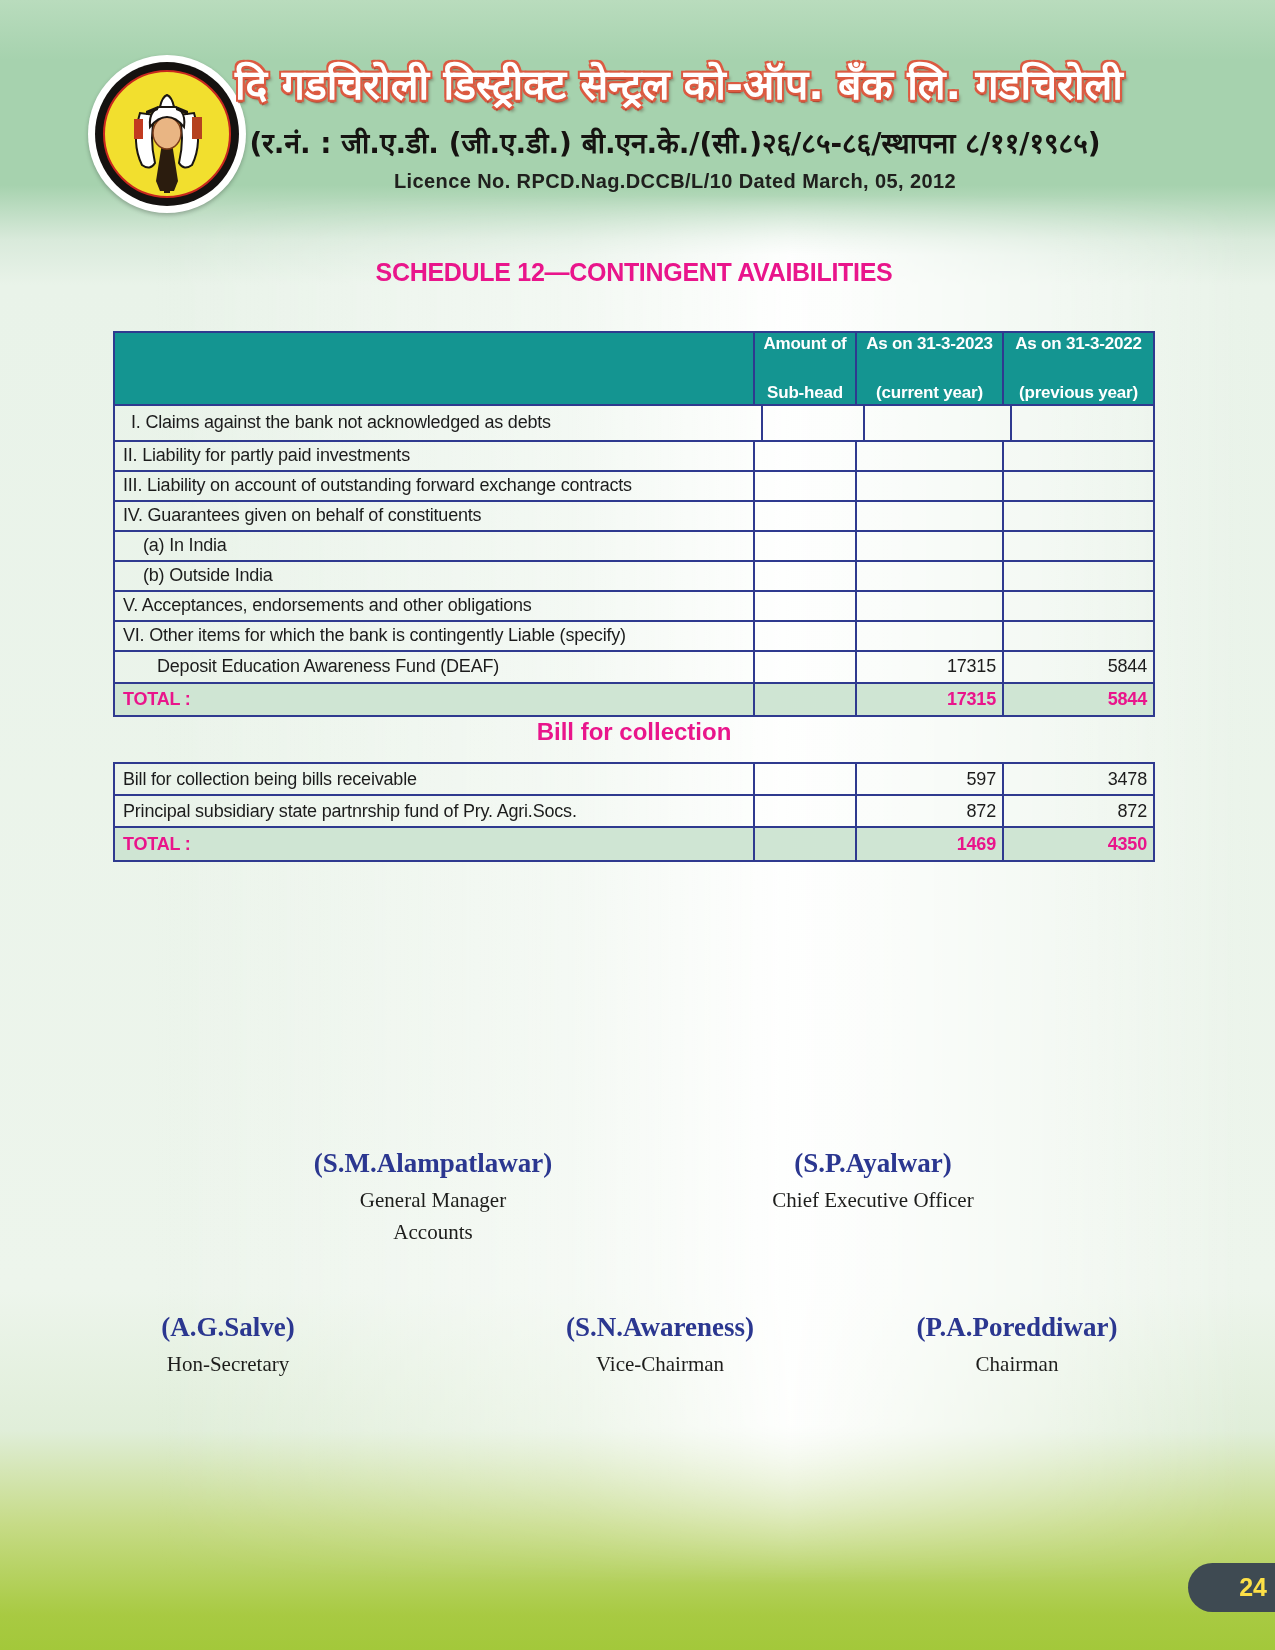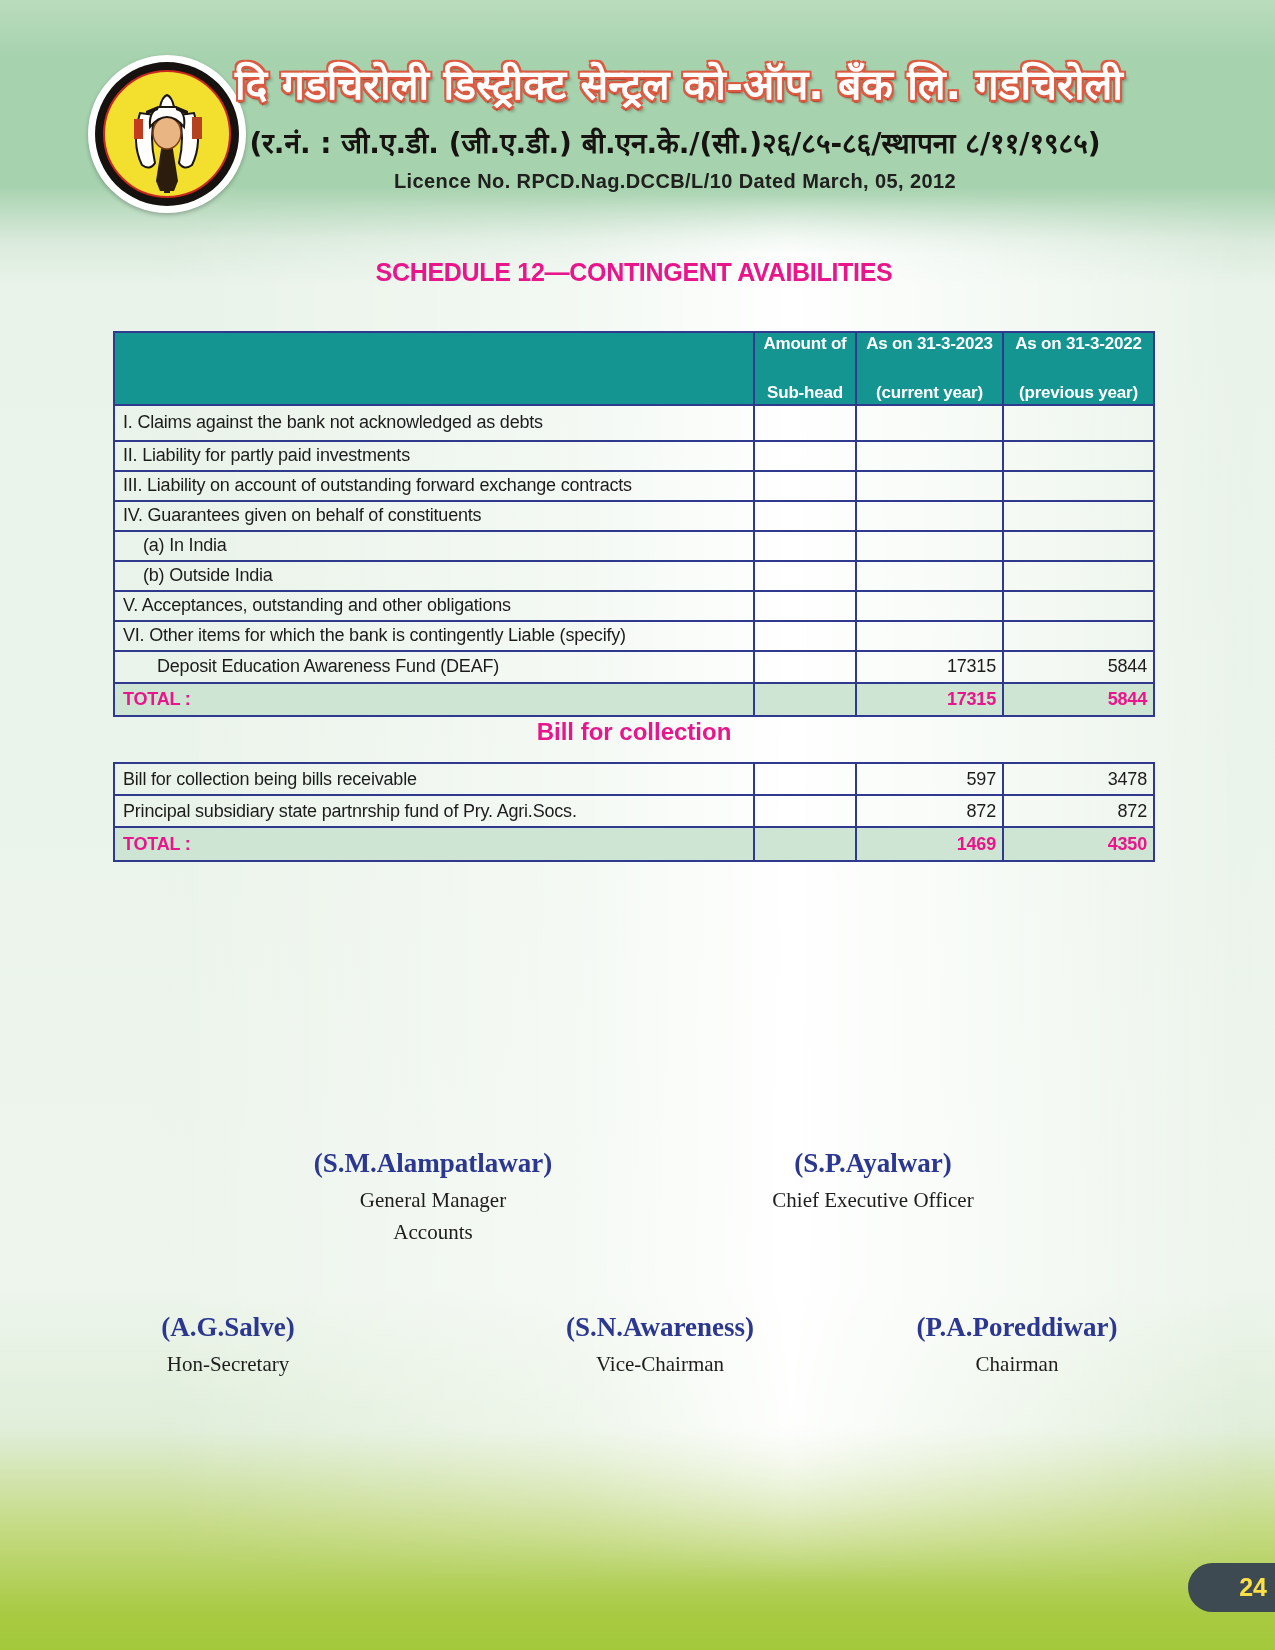--- a/index.html
+++ b/index.html
@@ -56,21 +56,21 @@
          letter-spacing:-0.2px; }
   .cell + .cell{ border-left:2px solid #2f3a8f;gap:28px; }
   .lbl{ padding-left:8px; }
   .ind-a .lbl{ padding-left:28px; }
   .ind-b .lbl{ padding-left:42px; }
   .val{ justify-content:flex-end; padding-right:6px; }
   .t-head{ background:#149591; }
   .t-head .cell{ color:#ffffff; font-weight:bold; font-size:17px; min-height:54px;
     flex-direction:column; justify-content:center; line-height:1.25; padding:0; text-align:center; }
   .t-head .cell + .cell{ border-left:2px solid #2f3a8f; }
-  .row-first .cell{ min-height:34px; }
+  .row-first .cell{ min-height:34px;margin-left:8px; }
   .row-deaf .cell{ min-height:30px; }
   .t-total{ background:#cfe5d3; }
   .t-total .cell{ min-height:31px; color:#e9158b; font-weight:bold; }
   .tbl2 .t-row .cell{ min-height:30px; }
   .tbl2 .t-total .cell{ min-height:32px; }
 
   
   .sig{ text-align:center; position:absolute; }
   .sig .name{ font-family:"Liberation Serif","DejaVu Serif",serif; font-weight:bold;
     font-size:27px; color:#2b3790; }
@@ -174,21 +174,21 @@
       <div class="cell val"></div>
       <div class="cell val"></div>
     </div>
     <div class="t-row ind-a">
       <div class="cell lbl">(b) Outside India</div>
       <div class="cell val"></div>
       <div class="cell val"></div>
       <div class="cell val"></div>
     </div>
     <div class="t-row">
-      <div class="cell lbl">V. Acceptances, outstanding and other obligations</div>
+      <div class="cell lbl">V. Acceptances, endorsements and other obligations</div>
       <div class="cell val"></div>
       <div class="cell val"></div>
       <div class="cell val"></div>
     </div>
     <div class="t-row">
       <div class="cell lbl">VI. Other items for which the bank is contingently Liable (specify)</div>
       <div class="cell val"></div>
       <div class="cell val"></div>
       <div class="cell val"></div>
     </div>

